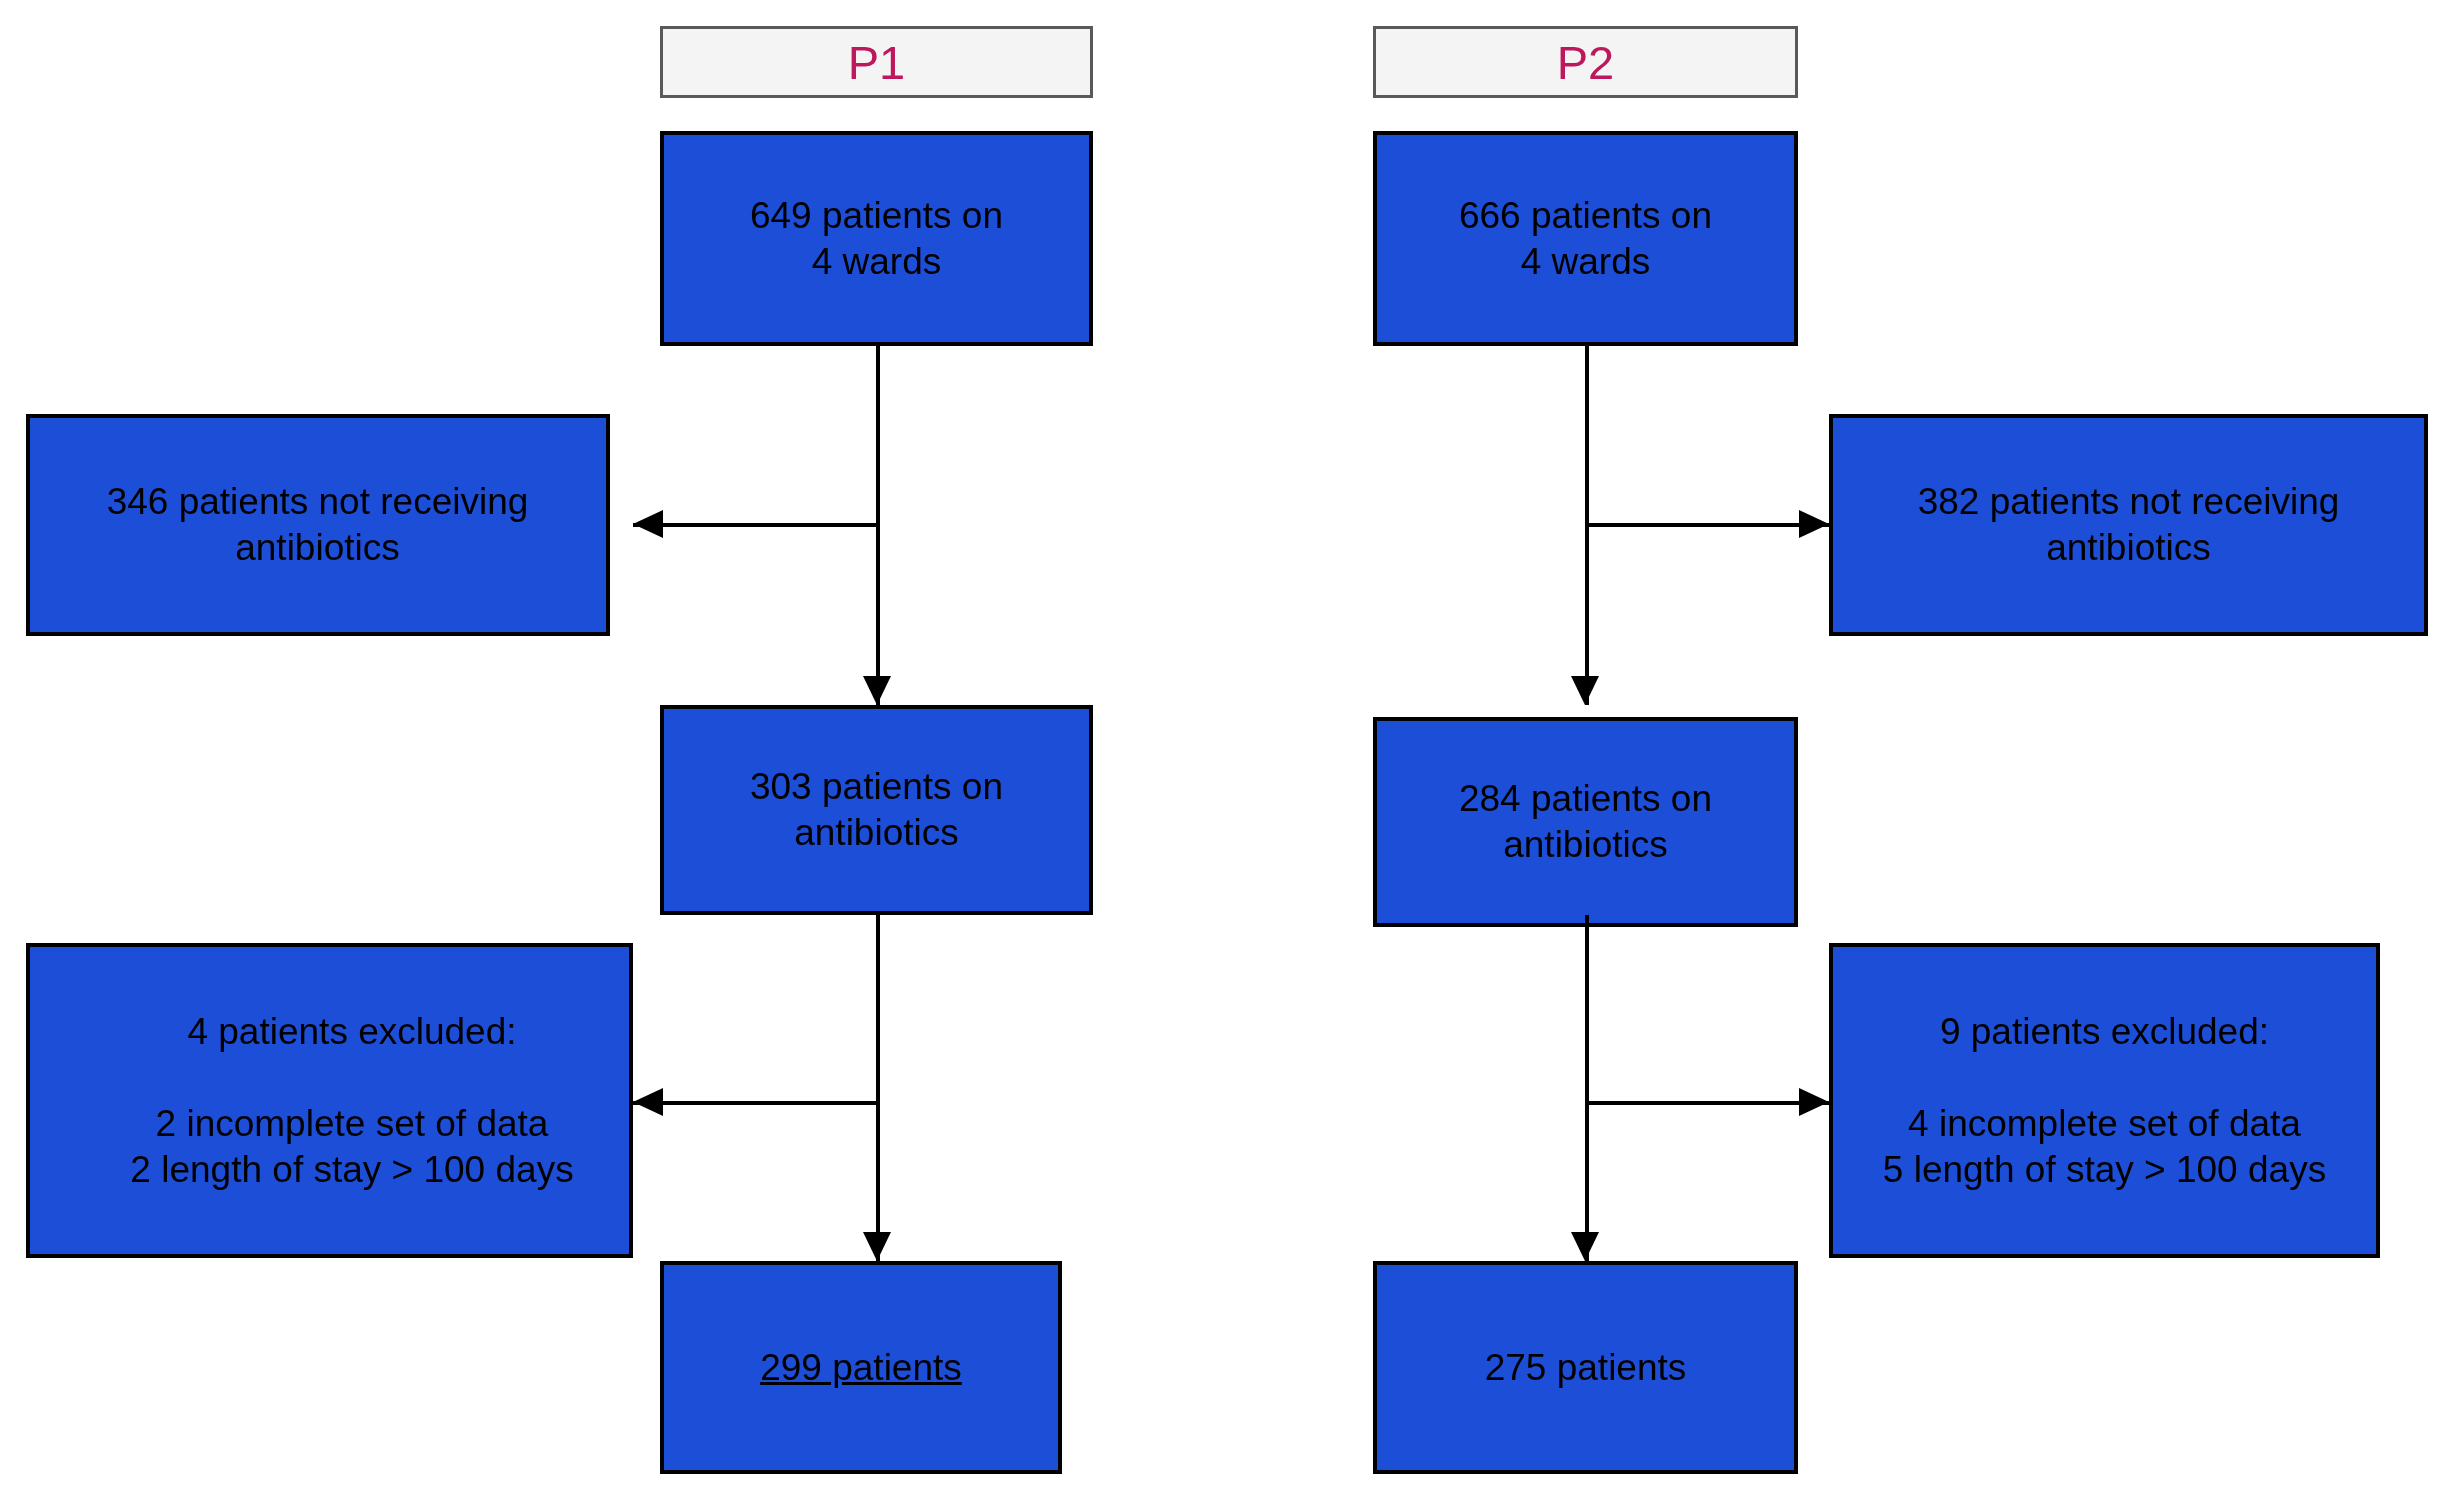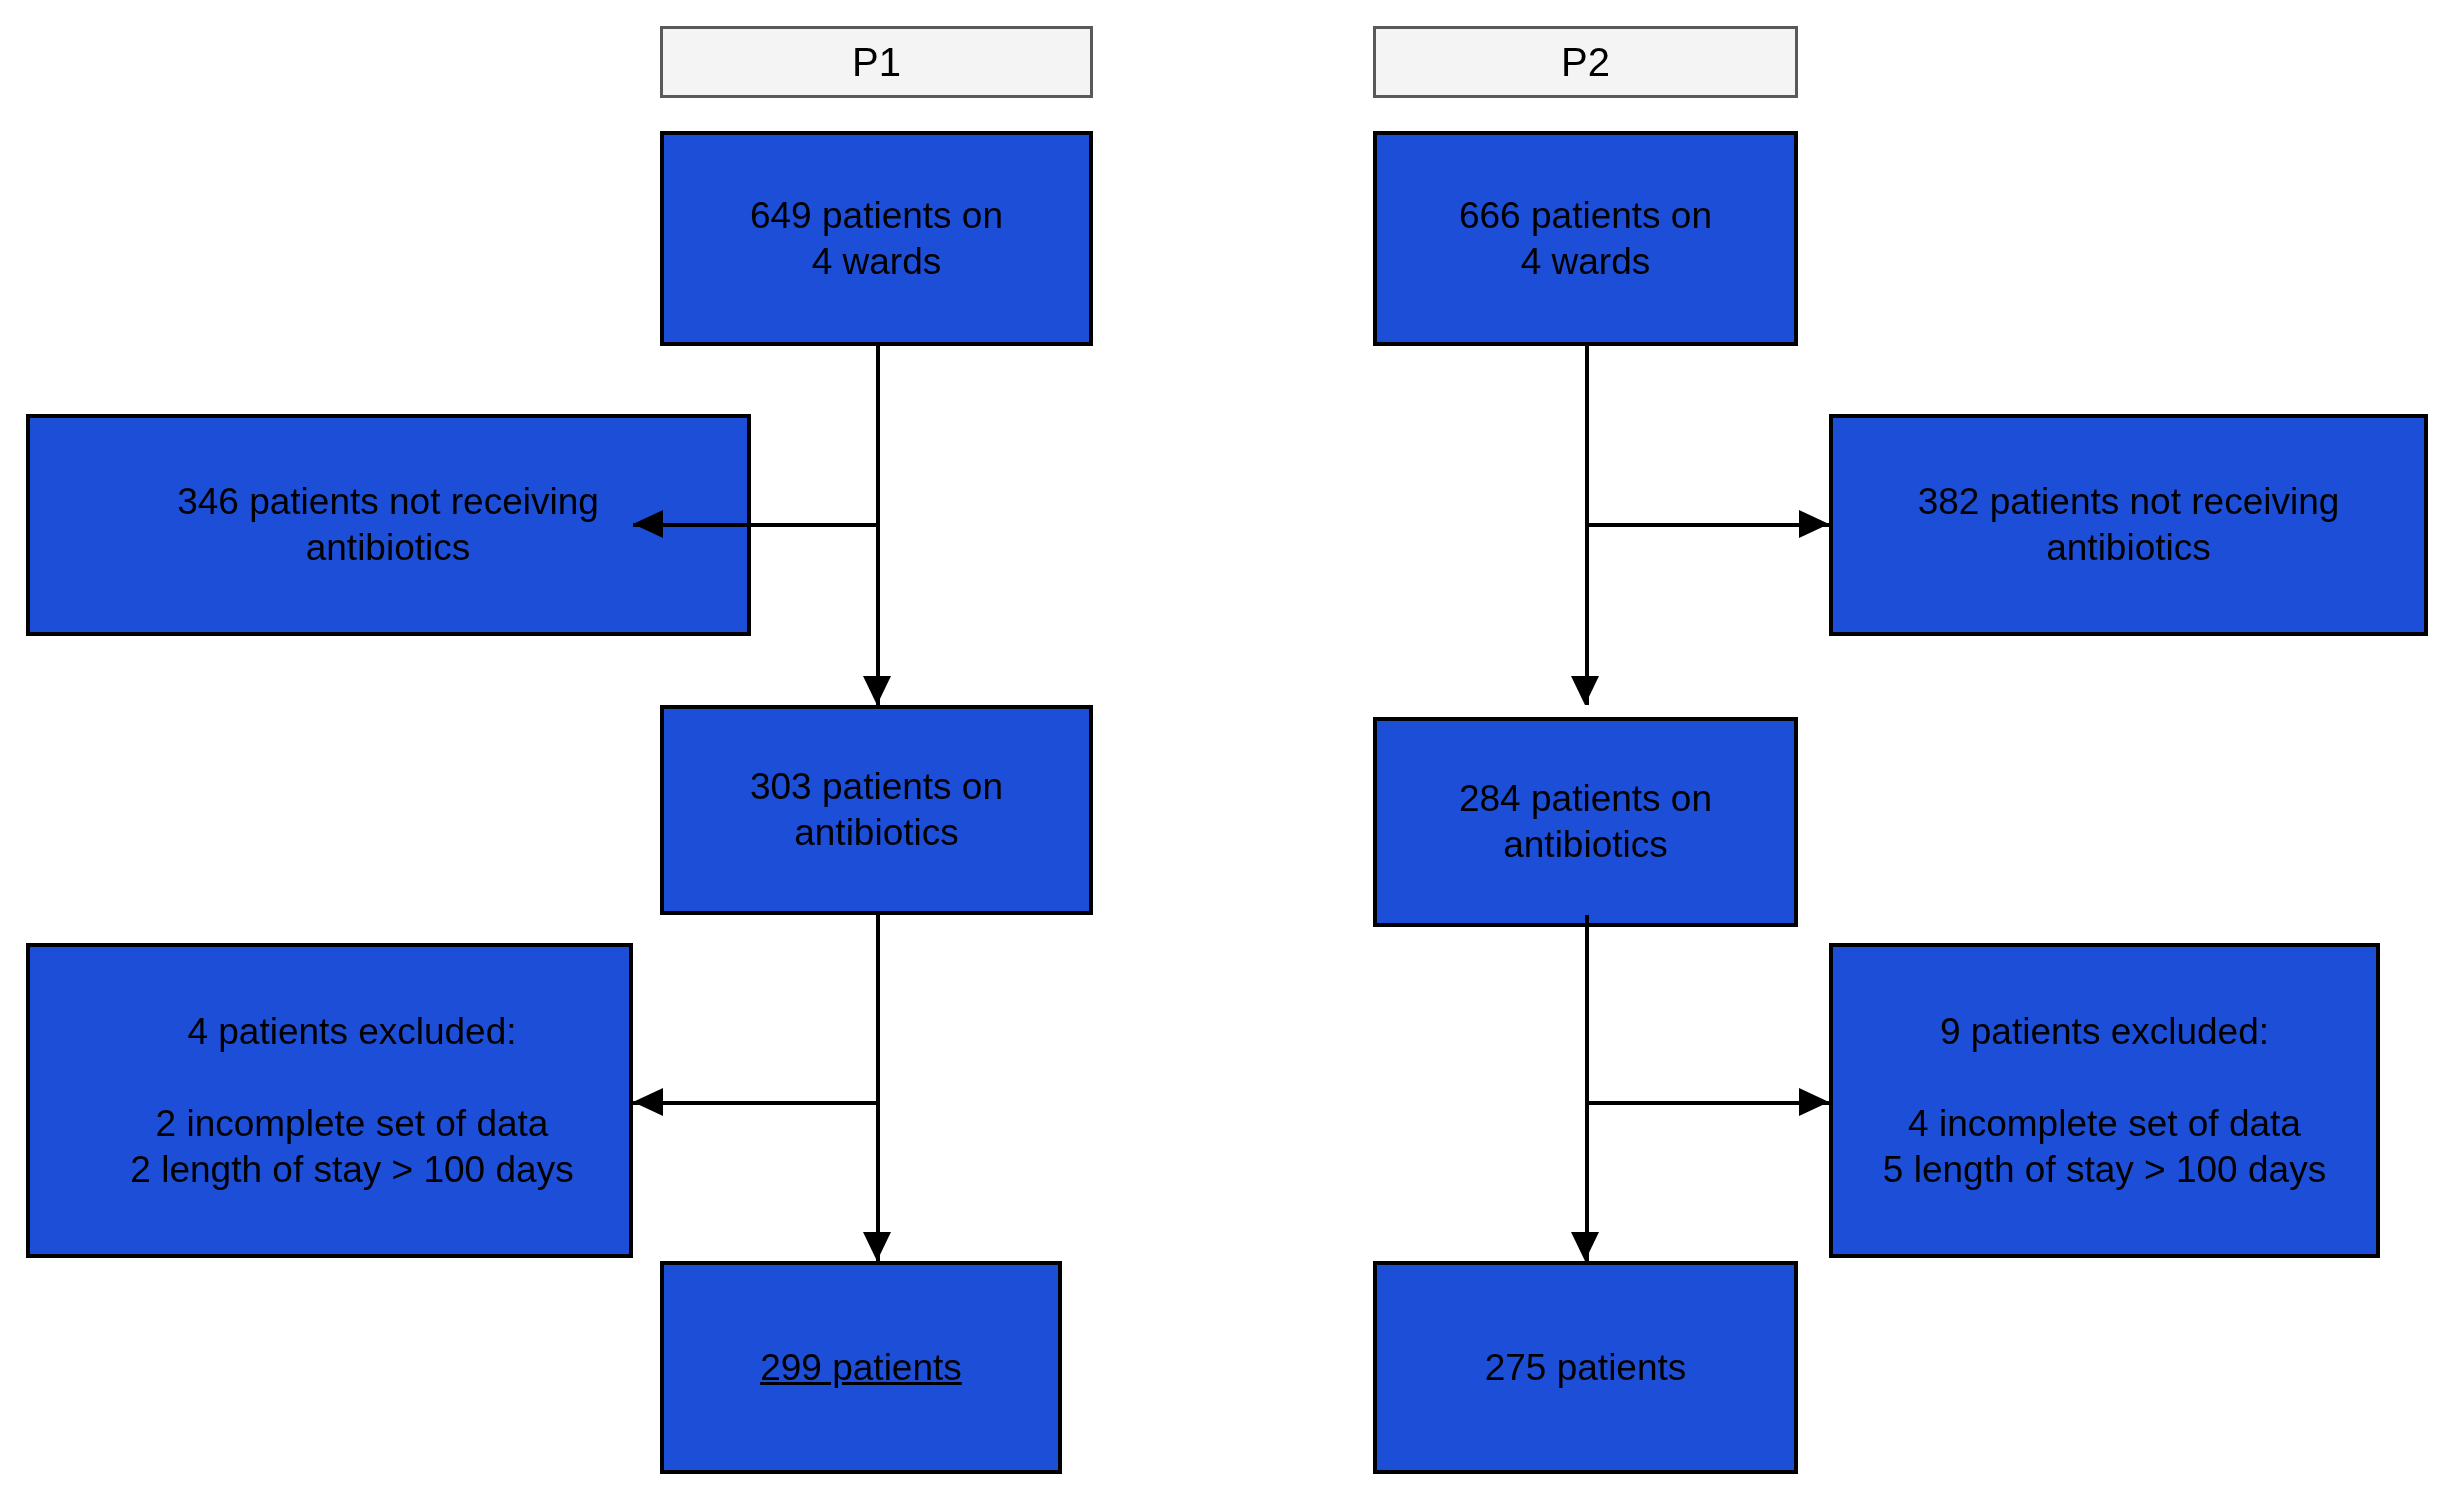--- a/index.html
+++ b/index.html
@@ -25,37 +25,37 @@
     box-sizing: border-box;
   }
   .hdr {
     position: absolute;
     background: #f4f4f4;
     border: 3.5px solid #595959;
     display: flex;
     align-items: center;
     justify-content: center;
     text-align: center;
-    font-size: 40px;
-    color: #000000;
+    font-size: 47px;
+    color: #be185d;
     box-sizing: border-box;
   }
   .line { position: absolute; background: #000000; }
   .arrow { position: absolute; width: 0; height: 0; }
   .arrow.down  { border-left: 14.5px solid transparent; border-right: 14.5px solid transparent; border-top: 29px solid #000000; }
   .arrow.left  { border-top: 14.5px solid transparent; border-bottom: 14.5px solid transparent; border-right: 30px solid #000000; }
   .arrow.right { border-top: 14.5px solid transparent; border-bottom: 14.5px solid transparent; border-left: 30px solid #000000; }
 
   
   .hdr-p1 { left: 660px;  top: 26px; width: 433px; height: 72px; }
   .hdr-p2 { left: 1373px; top: 26px; width: 425px; height: 72px; }
 
   
   .box-p1-start { left: 660px; top: 131px;  width: 433px; height: 215px; }
-  .box-p1-side1 { left: 25.5px;  top: 414px;  width: 725px; height: 222px; }
+  .box-p1-side1 { left: 25.5px;  top: 414px;  width: 584px; height: 222px; }
   .box-p1-mid   { left: 660px; top: 705px; width: 433px; height: 210px; }
   .box-p1-side2 { left: 25.5px;  top: 943px; width: 607px; height: 315px; padding-left: 46px; }
   .box-p1-final { left: 660px; top: 1261px; width: 402px; height: 213px; text-decoration: underline; }
 
   
   .box-p2-start { left: 1373px; top: 131px;  width: 425px; height: 215px; }
   .box-p2-side1 { left: 1829px; top: 414px;  width: 599px; height: 222px; }
   .box-p2-mid   { left: 1373px; top: 705px; width: 425px; height: 210px; margin-top: 12px; }
   .box-p2-side2 { left: 1829px; top: 943px; width: 551px; height: 315px; }
   .box-p2-final { left: 1373px; top: 1261px; width: 425px; height: 213px; }

